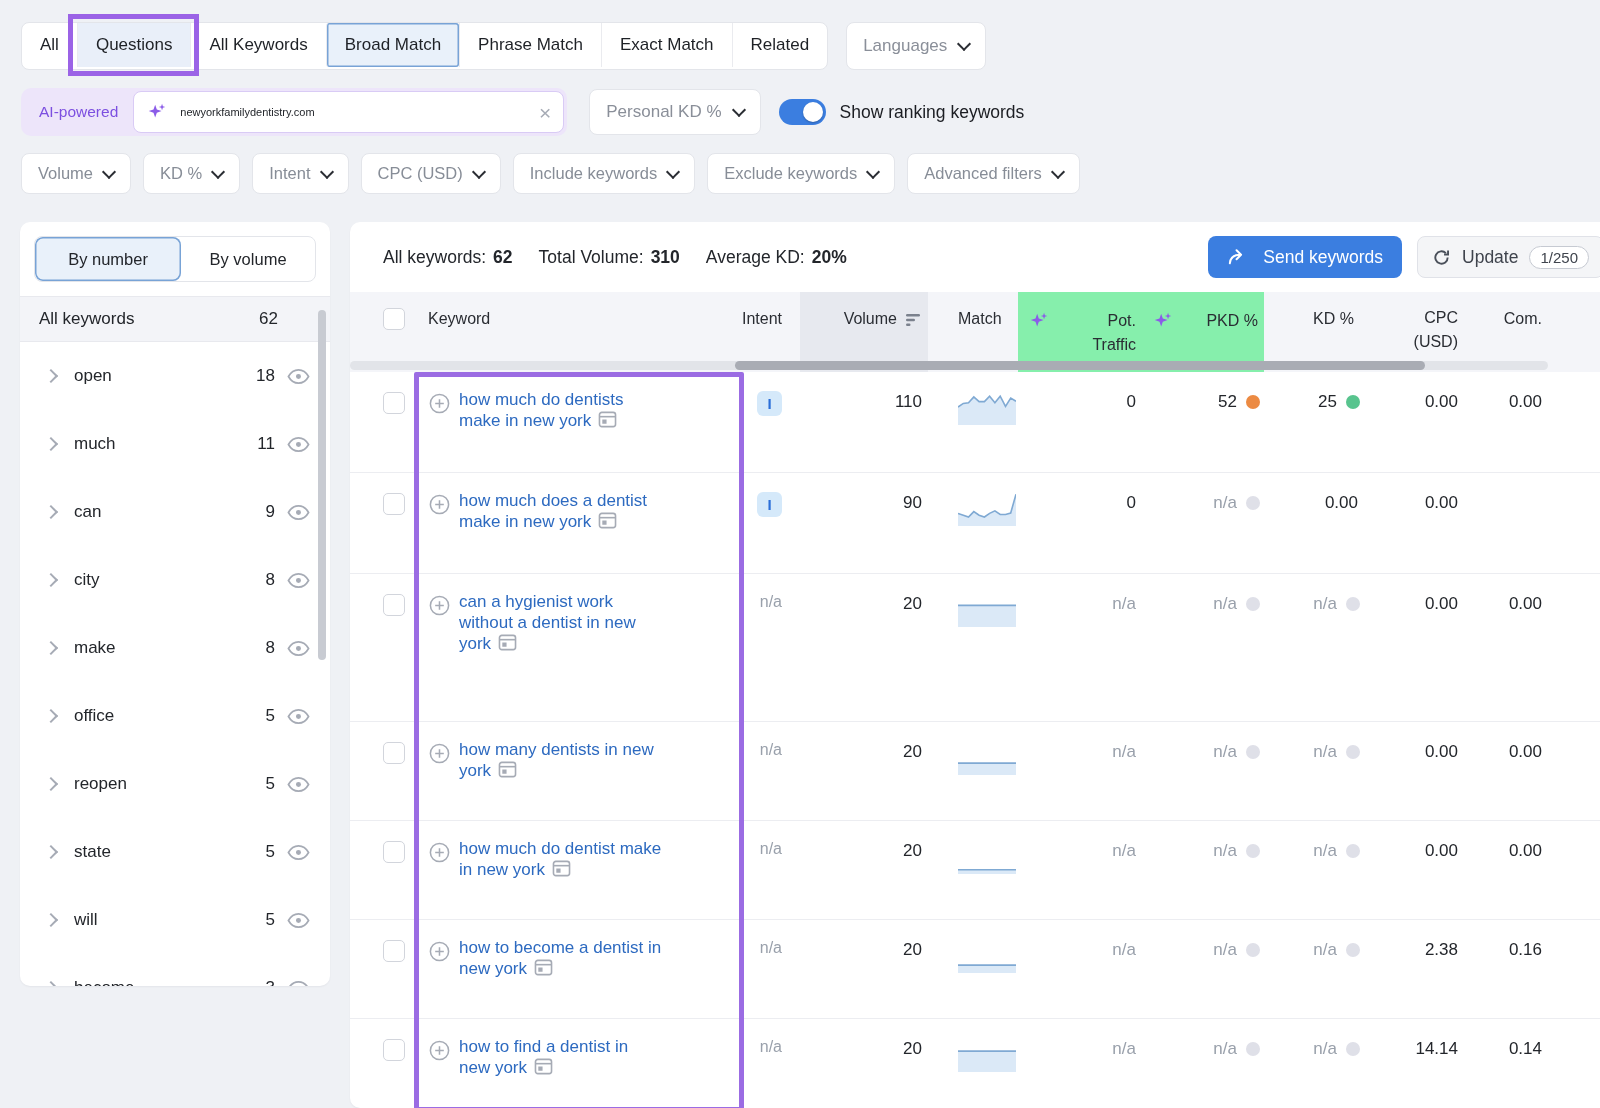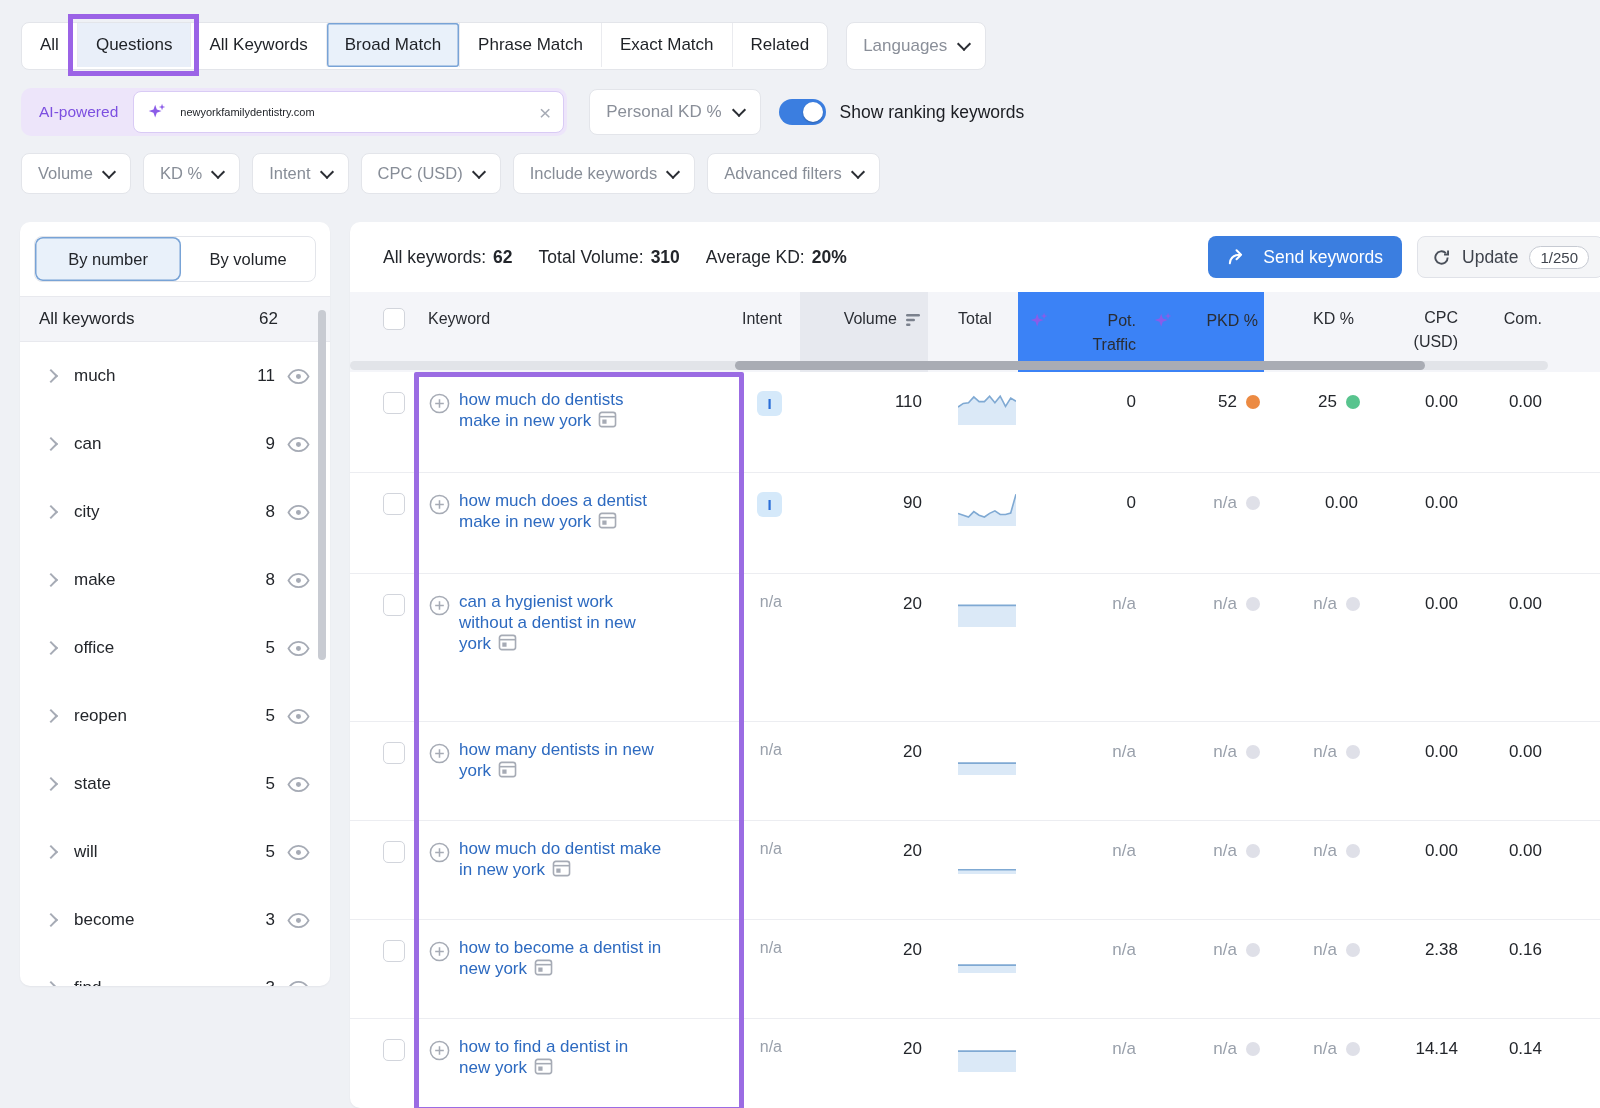--- a/index.html
+++ b/index.html
@@ -72,21 +72,21 @@
   .tgrid{display:grid;grid-template-columns:64px 320px 66px 128px 90px 124px 122px 100px 100px 84px}
   #thead{height:80px;background:#F4F5F9;position:relative;font-size:16px;color:#2A2D33}
   .th{padding-top:18px}
   .th-check{padding:16px 0 0 33px}
   .th-kw{padding-left:14px}
   .th-r{text-align:right;padding-right:6px}
   .th-intent{text-align:right;padding-right:18px}
   .th-vol{background:#E7E9EF;display:flex;justify-content:flex-end;gap:9px;padding:18px 6px 0 0}
   .th-vol svg{margin-top:4px}
   .th-trend{padding-left:30px}
-  .ai-band{background:#3b82f6}
+  .ai-band{background:#86efac}
   .th-flex{display:flex;justify-content:space-between;padding:14px 6px 0 10px}
   .th-flex .lbl{text-align:right;line-height:24px;padding-top:3px}
   .two-line{line-height:24px}
   .hscroll{position:absolute;left:0;bottom:2px;width:1198px;height:9px;background:#E2E4E9;border-radius:5px}
   .hthumb{position:absolute;left:385px;top:0;width:690px;height:9px;background:#A9ACB4;border-radius:5px}
   #rows{position:relative}
   .trow{border-bottom:1px solid #ECEDF1}
   .c-check{padding:20px 0 0 33px}
   .checkbox{display:inline-block;width:20px;height:20px;border:1.5px solid #D2D5DC;border-radius:5px;background:#fff;cursor:pointer}
   .c-kw{padding:17px 0 0 14px;display:flex;align-items:flex-start;gap:8px}
@@ -157,35 +157,48 @@
     </button>
     <button class="filter-btn">
       <span>CPC (USD)</span>
       <span class="chev"></span>
     </button>
     <button class="filter-btn">
       <span>Include keywords</span>
       <span class="chev"></span>
     </button>
     <button class="filter-btn">
+      <span>Exclude keywords</span>
+      <span class="chev"></span>
+    </button>
+    <button class="filter-btn">
       <span>Advanced filters</span>
       <span class="chev"></span>
     </button>
   </div>
 
 <div class="card" id="sidebar">
   <div class="seg">
     <div class="seg-opt on">By number</div>
     <div class="seg-opt">By volume</div>
   </div>
   <div class="all-row">
     <span>All keywords</span>
     <span class="all-count">62</span>
   </div>
   <div class="side-list" id="side-list">
+      <div class="side-item">
+        <span class="chev-r"></span>
+        <span class="side-label">open</span>
+        <span class="side-count">18</span>
+        <svg viewBox="0 0 24 24" width="23" height="23">
+          <path d="M1.5 12C4 7.5 7.8 5 12 5s8 2.5 10.5 7C20 16.5 16.2 19 12 19S4 16.5 1.5 12z" fill="none" stroke="#A6ABB5" stroke-width="1.8"></path>
+          <circle cx="12" cy="12" r="2.6" fill="#A6ABB5"></circle>
+        </svg>
+      </div>
       <div class="side-item">
         <span class="chev-r"></span>
         <span class="side-label">much</span>
         <span class="side-count">11</span>
         <svg viewBox="0 0 24 24" width="23" height="23">
           <path d="M1.5 12C4 7.5 7.8 5 12 5s8 2.5 10.5 7C20 16.5 16.2 19 12 19S4 16.5 1.5 12z" fill="none" stroke="#A6ABB5" stroke-width="1.8"></path>
           <circle cx="12" cy="12" r="2.6" fill="#A6ABB5"></circle>
         </svg>
       </div>
       <div class="side-item">
@@ -309,21 +322,21 @@
     <div class="th th-kw">Keyword</div>
     <div class="th th-intent">Intent</div>
     <div class="th th-vol">
       <span>Volume</span>
       <svg width="16" height="13" viewBox="0 0 16 13">
           <rect y="0" width="14" height="2.4" rx="1.2" fill="#7B818D"></rect>
           <rect y="4.8" width="9" height="2.4" rx="1.2" fill="#7B818D"></rect>
           <rect y="9.6" width="4.5" height="2.4" rx="1.2" fill="#7B818D"></rect>
         </svg>
     </div>
-    <div class="th th-trend">Total</div>
+    <div class="th th-trend">Match</div>
     <div class="th-flex ai-band">
       <svg viewBox="0 0 24 24" width="22" height="22" style="margin-top:4px">
           <path d="M10 4l1.8 5.2L17 11l-5.2 1.8L10 18l-1.8-5.2L3 11l5.2-1.8z" fill="#8B5CE8"></path>
           <path d="M17.5 3l.9 2.6L21 6.5l-2.6.9-.9 2.6-.9-2.6L14 6.5l2.6-.9z" fill="#8B5CE8"></path>
         </svg>
       <span class="lbl"><span>Pot.</span><br><span>Traffic</span></span>
     </div>
     <div class="th-flex ai-band">
       <svg viewBox="0 0 24 24" width="22" height="22" style="margin-top:4px">
           <path d="M10 4l1.8 5.2L17 11l-5.2 1.8L10 18l-1.8-5.2L3 11l5.2-1.8z" fill="#8B5CE8"></path>

